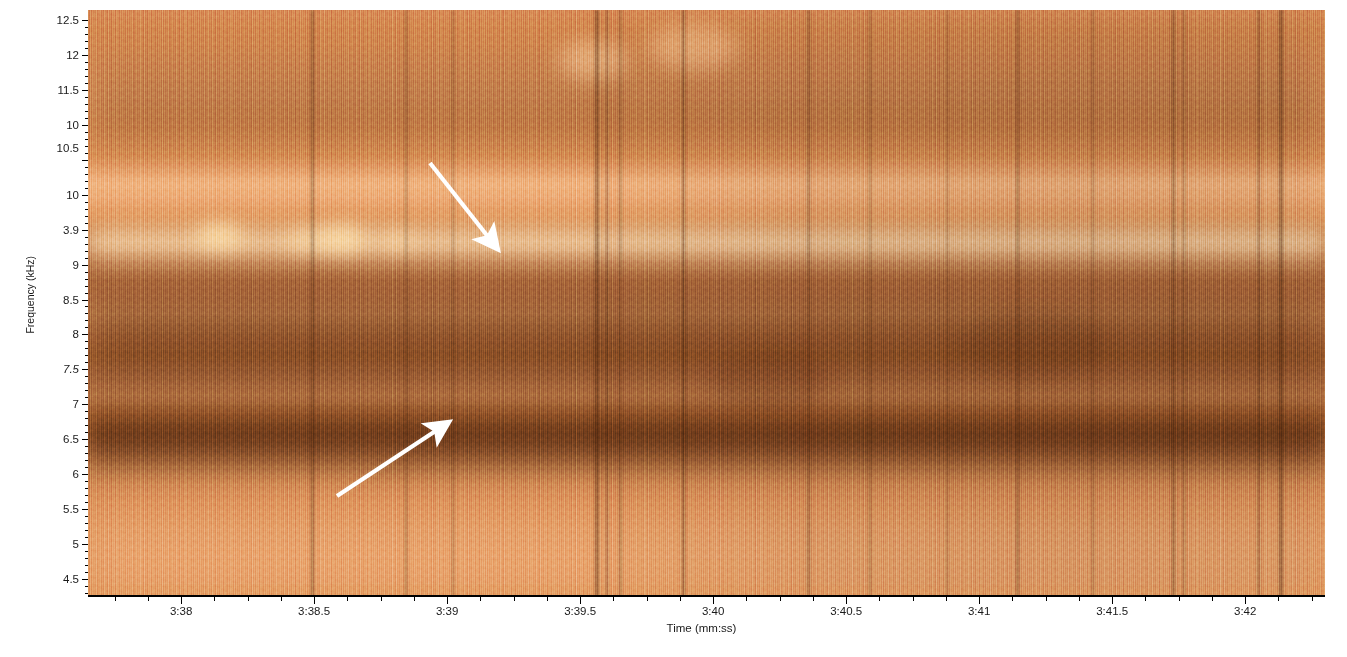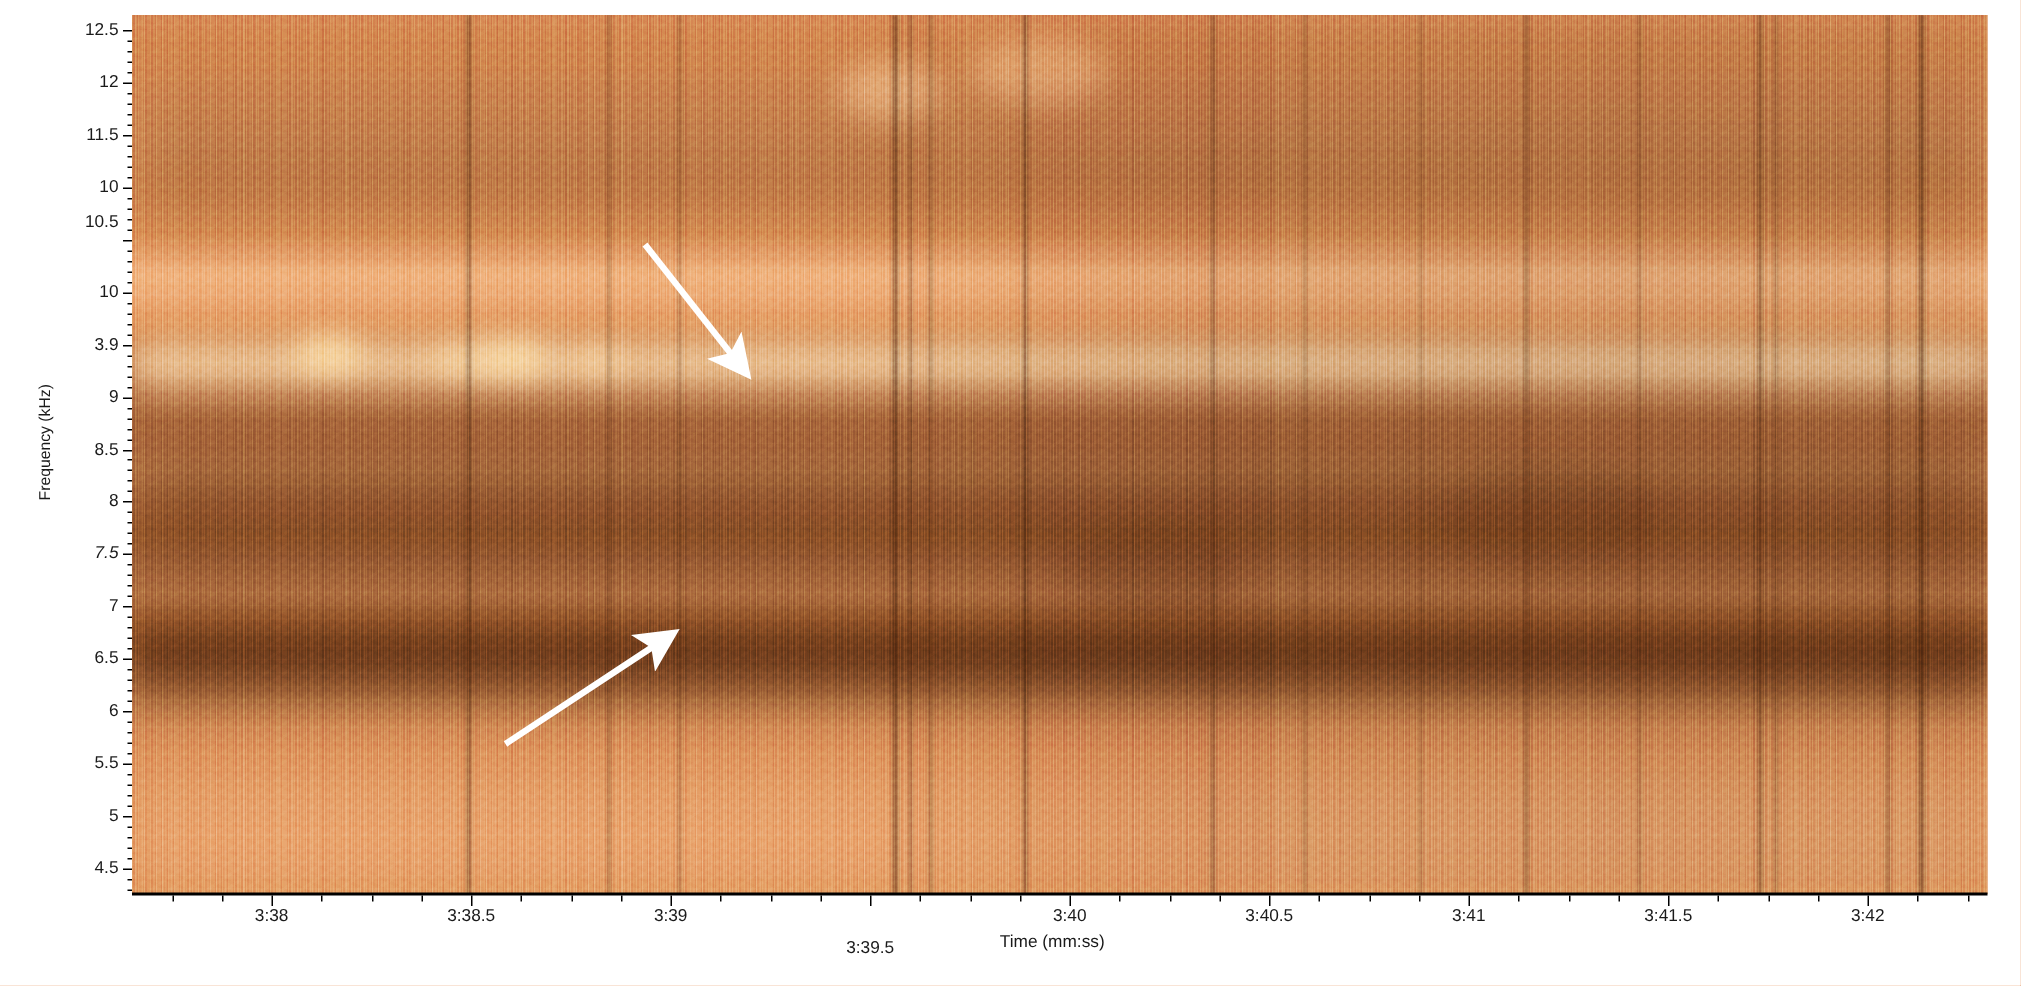--- a/index.html
+++ b/index.html
@@ -306,21 +306,21 @@
 
   <div class="xaxis-holder">
     <div id="xticks">
         <div class="xtick" style="left: 181.108px;"></div>
         <div class="xlabel" style="left: 181.108px;">3:38</div>
         <div class="xtick" style="left: 314.118px;"></div>
         <div class="xlabel" style="left: 314.118px;">3:38.5</div>
         <div class="xtick" style="left: 447.129px;"></div>
         <div class="xlabel" style="left: 447.129px;">3:39</div>
         <div class="xtick" style="left: 580.14px;"></div>
-        <div class="xlabel" style="left: 580.14px; margin-top: 21px;">3:39.5</div>
+        <div class="xlabel" style="left: 580.14px;">3:39.5</div>
         <div class="xtick" style="left: 713.151px;"></div>
         <div class="xlabel" style="left: 713.151px;">3:40</div>
         <div class="xtick" style="left: 846.161px;"></div>
         <div class="xlabel" style="left: 846.161px;">3:40.5</div>
         <div class="xtick" style="left: 979.172px;"></div>
         <div class="xlabel" style="left: 979.172px;">3:41</div>
         <div class="xtick" style="left: 1112.18px;"></div>
         <div class="xlabel" style="left: 1112.18px;">3:41.5</div>
         <div class="xtick" style="left: 1245.19px;"></div>
         <div class="xlabel" style="left: 1245.19px;">3:42</div>

